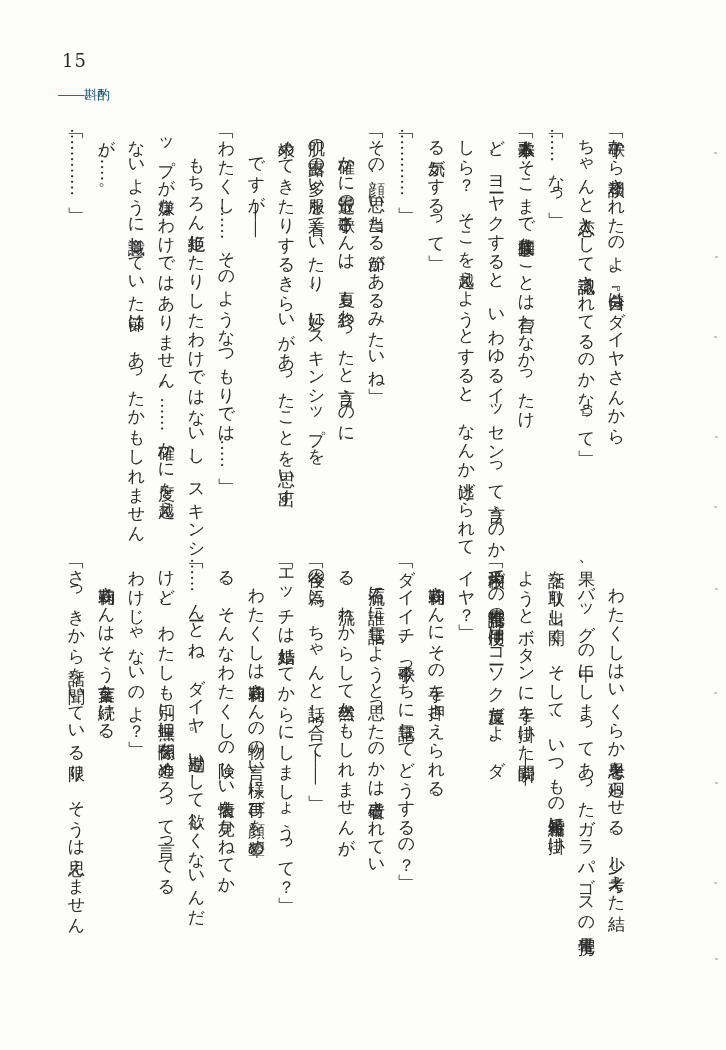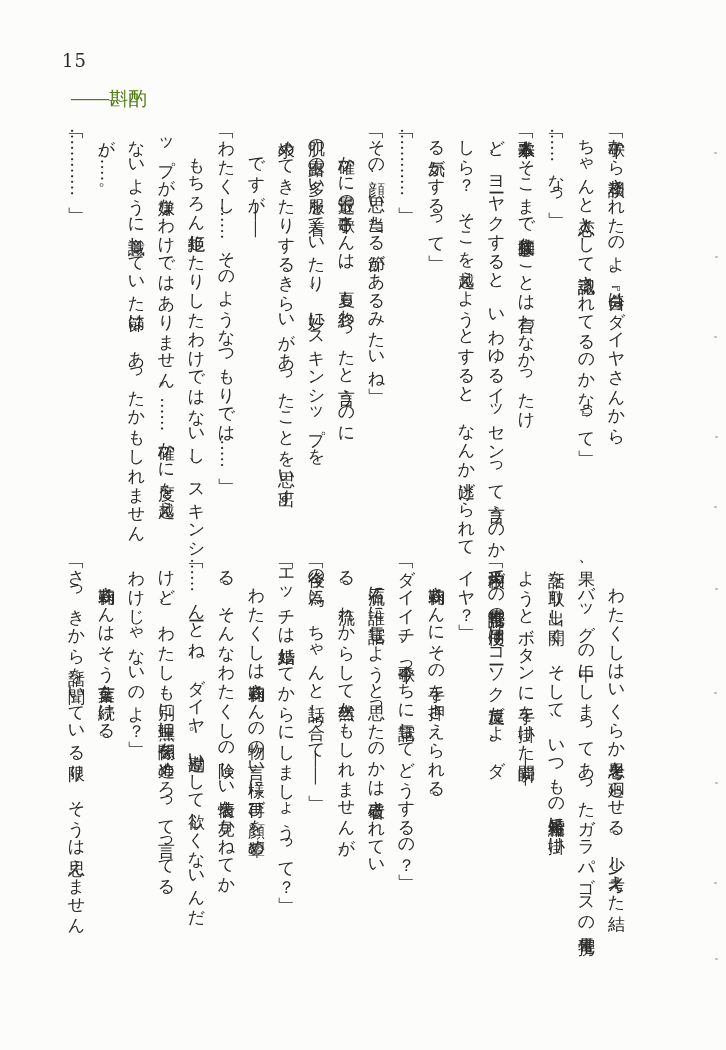--- a/index.html
+++ b/index.html
@@ -23,24 +23,24 @@
   .page-number {
     position: absolute;
     left: 62px;
     top: 50px;
     font-size: 18px;
     letter-spacing: 1px;
     color: #2b2b2b;
   }
   .running-header {
     position: absolute;
-    left: 71px;
+    left: 58px;
     top: 86px;
-    font-size: 19px;
-    color: #4d7c0f;
+    font-size: 13px;
+    color: #0c4a6e;
     white-space: nowrap;
   }
   .vblock {
     position: absolute;
     writing-mode: vertical-rl;
     text-orientation: mixed;
     font-size: 17px;
     line-height: 30px;
     color: #2b2b2b;
     letter-spacing: 0;

